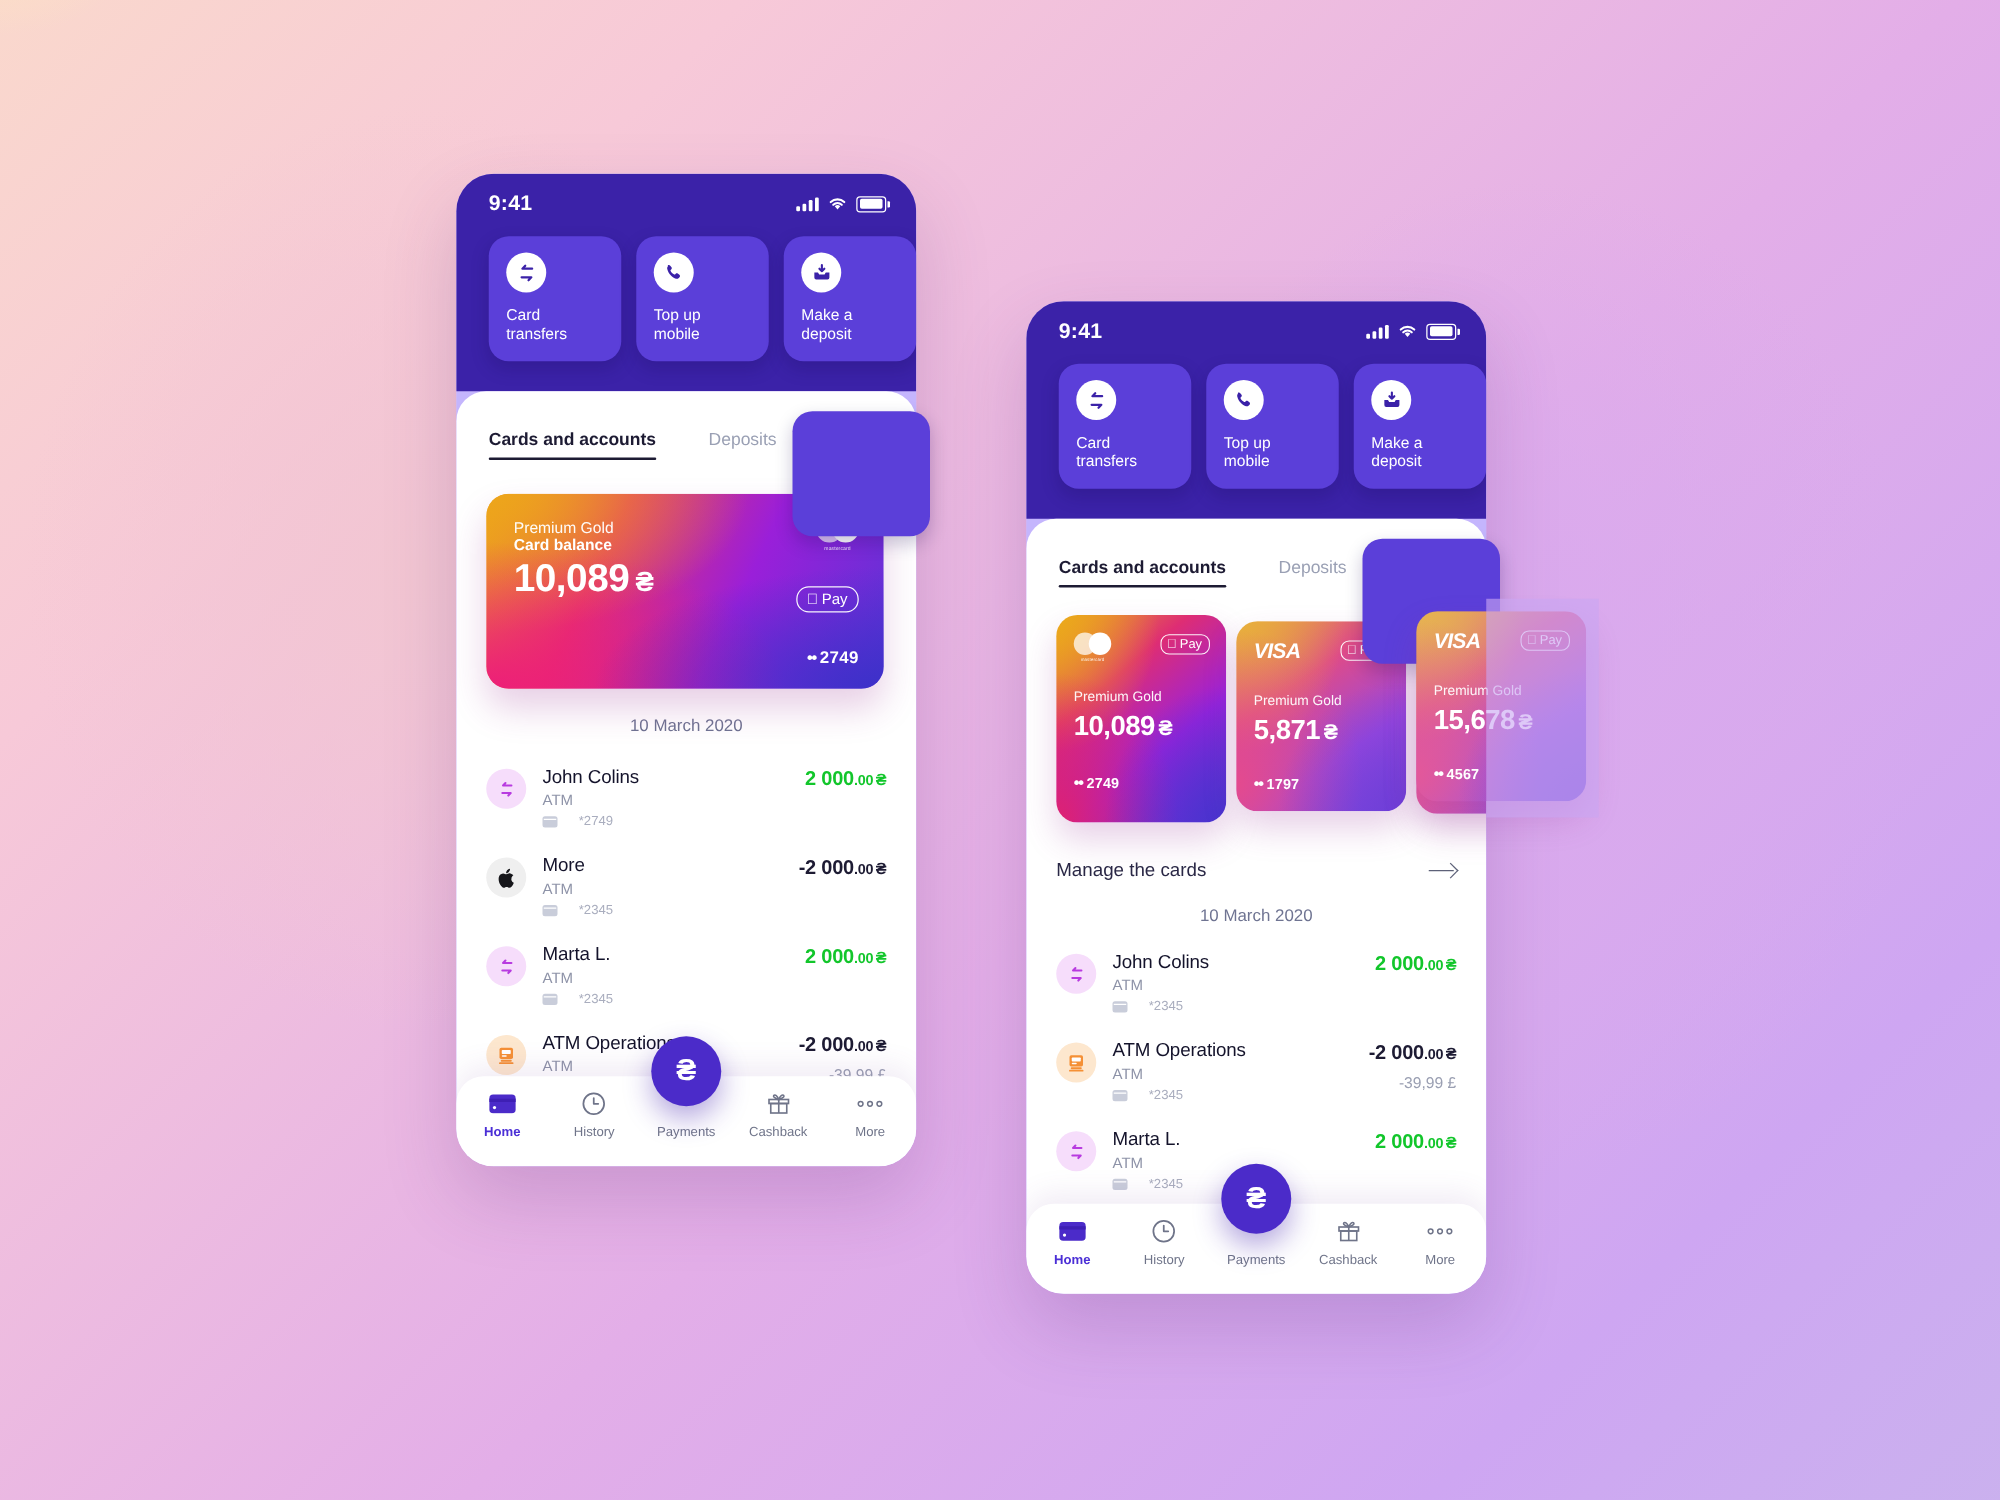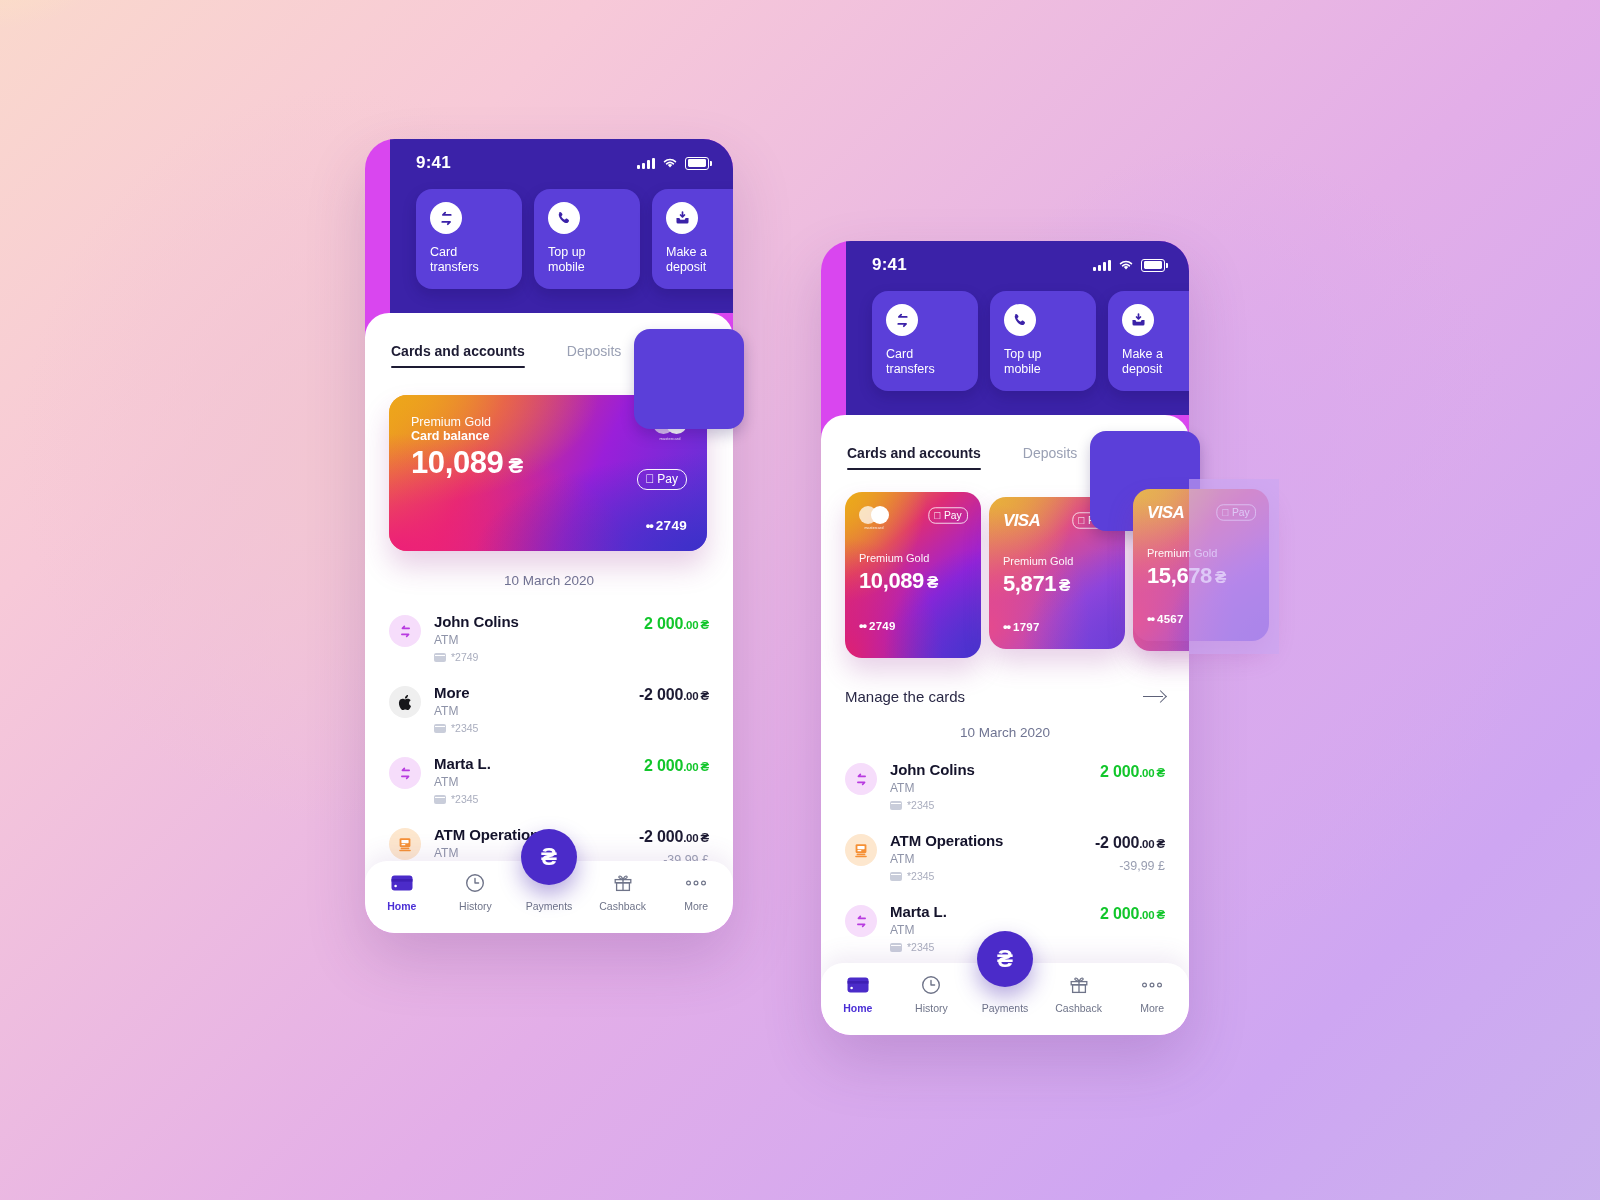--- a/index.html
+++ b/index.html
@@ -17,21 +17,21 @@
   .bg-b1{background:radial-gradient(closest-side at 8% 6%, #FCE0C6 0%, rgba(252,224,198,0) 72%);}
   .bg-b2{background:radial-gradient(closest-side at 4% 96%, #F7AECC 0%, rgba(247,174,204,0) 70%);}
   .bg-b3{background:radial-gradient(closest-side at 52% 100%, #F3A8C6 0%, rgba(243,168,198,0) 62%);}
   .bg-b4{background:radial-gradient(closest-side at 98% 4%, #CDA1F4 0%, rgba(205,161,244,0) 68%);}
   .bg-b5{background:radial-gradient(closest-side at 100% 96%, #C6B4EE 0%, rgba(198,180,238,0) 66%);}
   .bg-b6{background:radial-gradient(closest-side at 72% 46%, #D9A9EE 0%, rgba(217,169,238,0) 60%);}
   .bg-b7{background:radial-gradient(closest-side at 26% 40%, #F2C6D2 0%, rgba(242,198,210,0) 64%);}
 
   
   .phone{position:absolute;border-radius:30px;overflow:visible;}
-  .phone .screen{position:absolute;inset:0;border-radius:30px;overflow:hidden;background:#d946ef;padding-left:25px;}
+  .phone .screen{position:absolute;inset:0;border-radius:30px;overflow:hidden;background:#c4b5fd;}
   #phone-left{left:365px;top:139px;width:368px;height:794px;
     box-shadow:0 26px 60px rgba(90,40,120,0.20);}
   #phone-right{left:821px;top:241px;width:368px;height:794px;
     box-shadow:0 26px 60px rgba(90,40,120,0.20);}
 
   
   .header{background:#3B22A8;position:relative;}
   #phone-left .header{height:174px;}
   #phone-right .header{height:174px;}
   .statusbar{display:flex;align-items:center;justify-content:space-between;
@@ -103,23 +103,23 @@
 
   
   .txlist{padding:0 24px 0 24px;margin-top:14px;}
   .tx{display:flex;align-items:flex-start;padding:11px 0 10px 0;}
   .tx .avatar{width:32px;height:32px;border-radius:50%;flex:0 0 auto;margin-top:2px;
     display:flex;align-items:center;justify-content:center;}
   .av-pink{background:#F6DDFB;}
   .av-grey{background:#EFEFEF;}
   .av-peach{background:#FDE7CE;}
   .tx .mid{flex:1;padding-left:13px;}
-  .tx .name{font-size:15px;font-weight:700;color:#14132b;letter-spacing:-.1px;}
+  .tx .name{font-size:15px;font-weight:400;color:#14132b;letter-spacing:-.1px;}
   .tx .place{font-size:12px;color:#8e93a8;margin-top:3px;}
-  .tx .card4{font-size:10.5px;color:#a9adbe;margin-top:4px;display:flex;align-items:center;gap:5px;}
+  .tx .card4{font-size:10.5px;color:#a9adbe;margin-top:4px;display:flex;align-items:center;gap:17px;}
   .minicard{width:12px;height:9px;border-radius:2px;background:#c9cdda;position:relative;flex:0 0 auto;}
   .minicard::after{content:"";position:absolute;left:1px;right:1px;top:2.4px;height:1.4px;background:#fff;}
   .tx .right{text-align:right;padding-top:2px;}
   .amt{font-size:16px;font-weight:700;letter-spacing:-.2px;white-space:nowrap;}
   .amt .cents{font-size:11.5px;font-weight:700;}
   .amt .cur{font-size:13px;font-weight:700;margin-left:2px;}
   .amt.pos{color:#12C62B;}
   .amt.neg{color:#1d1b33;}
   .amt2{font-size:12.5px;color:#9a9fb2;margin-top:7px;white-space:nowrap;}
 

